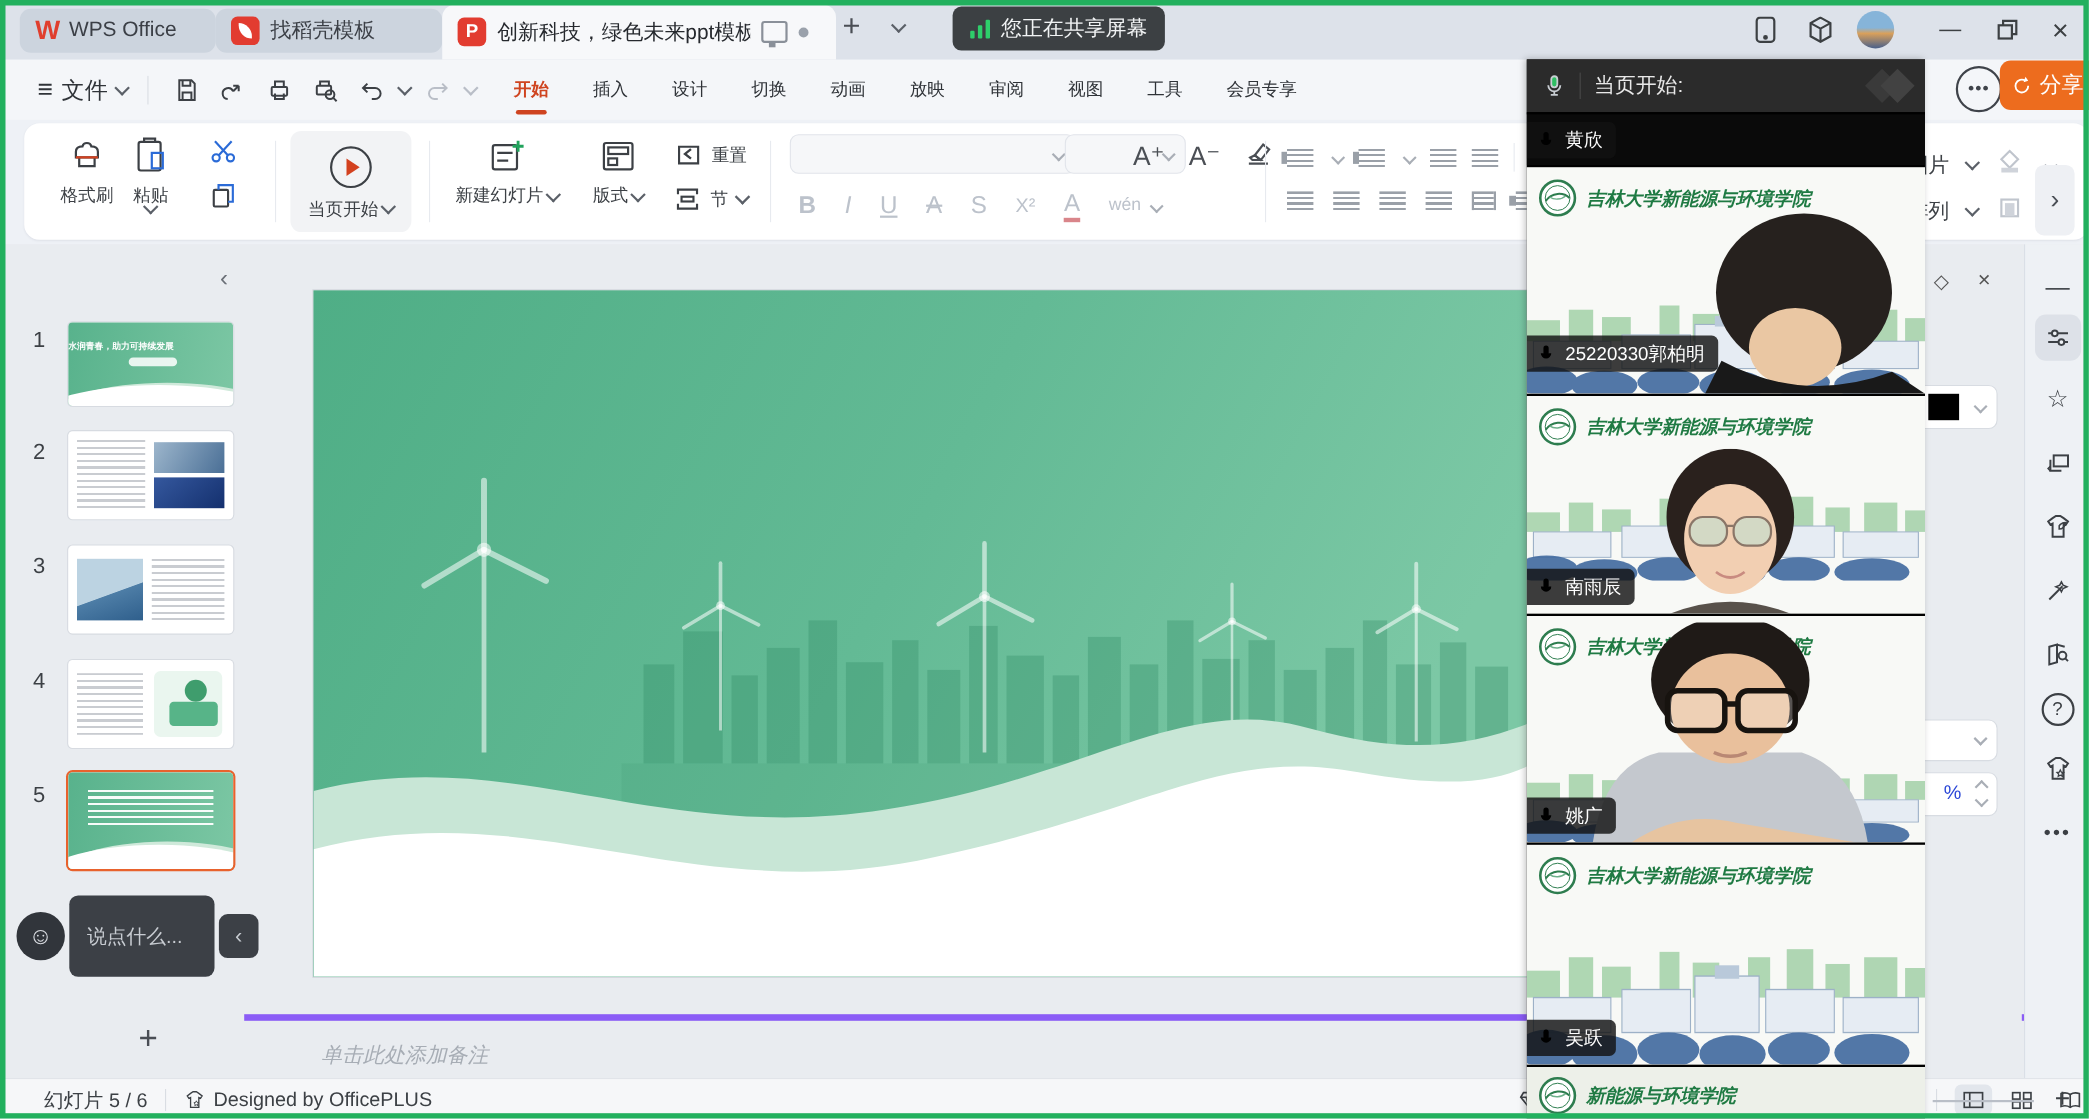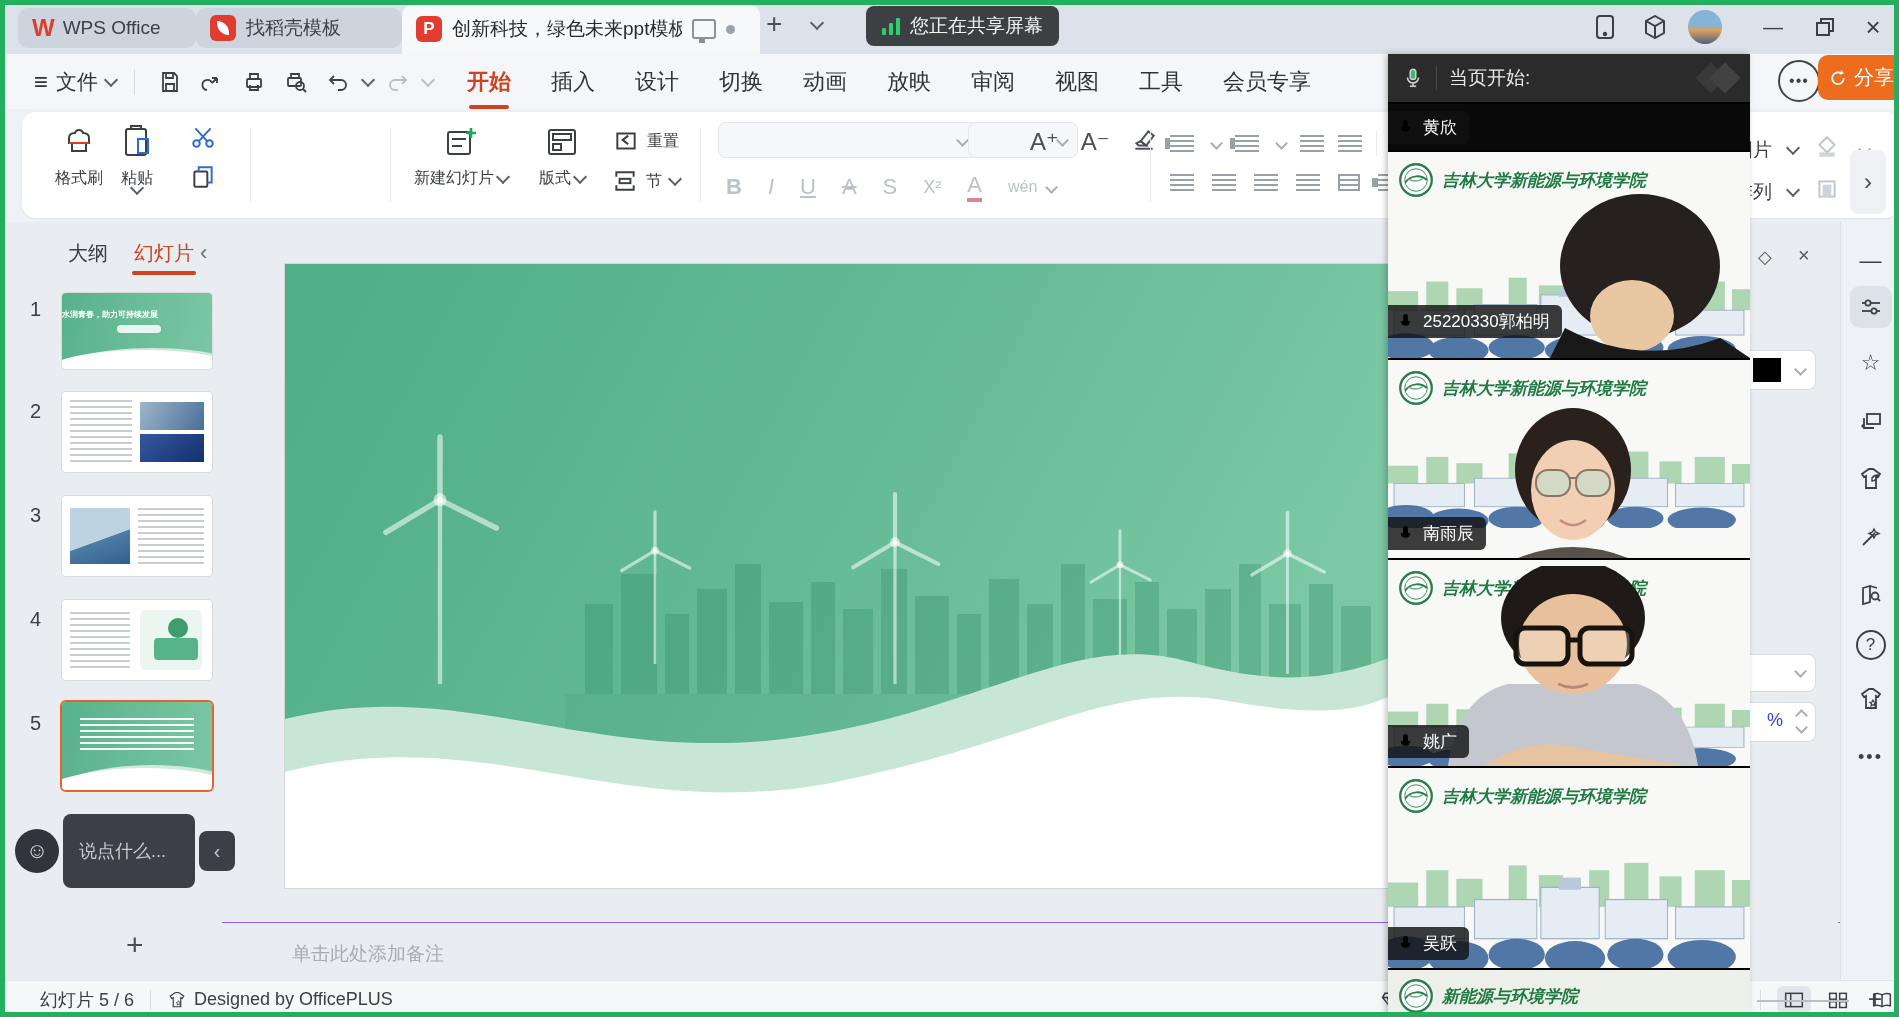--- a/index.html
+++ b/index.html
@@ -34,21 +34,21 @@
   .avatar{width:34px;height:34px;border-radius:50%;
           background:linear-gradient(#86b4d9 45%,#d9a05b 60%,#49608a);}
   
   .menubar{left:0;top:54px;width:1899px;height:55px;background:#f4f6f9;z-index:4;display:flex;align-items:center;}
   .menu-left{display:flex;align-items:center;gap:8px;padding-left:34px;font-size:21px;color:#2f3338;}
   .mdiv{width:1px;height:26px;background:#d9dde3;margin:0 10px;}
   .micon{width:34px;height:34px;display:flex;align-items:center;justify-content:center;color:#3c4045;cursor:pointer;}
   .micon svg{width:24px;height:24px;stroke:#3c4045;fill:none;stroke-width:1.8;}
   .micon.dis svg{stroke:#b9bec7;}
   .menu-items{display:flex;gap:0;margin-left:14px;}
-  .menu-item{padding:10px 20px;font-size:22px;color:#2f3338;cursor:pointer;position:relative;}
+  .menu-item{padding:10px 20px;font-size:16px;color:#2f3338;cursor:pointer;position:relative;}
   .menu-item.active{color:#cf4420;font-weight:bold;}
   .menu-item.active:after{content:"";position:absolute;left:22px;right:22px;bottom:-2px;height:4px;
         border-radius:2px;background:#cf4420;}
   .ai-circ{position:absolute;left:1778px;top:60px;width:38px;height:38px;border:2px solid #3f434a;border-radius:50%;
         display:flex;align-items:center;justify-content:center;color:#3f434a;font-size:16px;letter-spacing:1px;z-index:6;}
   .share-btn{position:absolute;left:1818px;top:55px;width:81px;height:45px;background:#ed6c1e;color:#fff;
         border-radius:10px 0 0 10px;display:flex;align-items:center;gap:6px;padding-left:10px;
         font-size:20px;z-index:6;cursor:pointer;}
   
   .ribbon-wrap{left:0;top:109px;width:1899px;height:113px;background:#eef1f6;z-index:3;}
@@ -97,21 +97,21 @@
         padding:17px 16px;color:#c7cbd1;font-size:18px;width:100px;}
   .chat-tab{width:36px;height:40px;background:rgba(45,49,55,.92);border-radius:8px;display:flex;
         align-items:center;justify-content:center;color:#c7cbd1;font-size:20px;cursor:pointer;}
   
   .slide{position:absolute;left:285px;top:42px;width:1109px;height:624px;background:#5ab68e;
          box-shadow:0 0 0 1px #d2d6dc;overflow:hidden;}
   .slide-art{position:absolute;inset:0;width:100%;height:100%;}
   .slide-text{position:absolute;left:115px;top:38px;width:880px;text-align:center;color:#fff;
         font-size:33px;font-weight:bold;line-height:45px;white-space:pre-line;
         text-shadow:0 2px 3px rgba(20,80,55,.35);}
-  .notes-strip{position:absolute;left:222px;top:700px;width:1618px;height:58px;border-top:1px solid #8b5cf6;}
+  .notes-strip{position:absolute;left:222px;top:700px;width:1618px;height:58px;border-top:6px solid #8b5cf6;font-style:italic;}
   .notes-ph{position:absolute;left:70px;top:18px;font-size:19px;color:#a7adb5;}
   
   .statusbar{left:0;top:980px;width:1899px;height:37px;background:#f6f7f9;border-top:1px solid #e1e4e9;
         z-index:4;display:flex;align-items:center;font-size:18px;color:#3c4045;}
   .sdiv{width:1px;height:20px;background:#d9dde3;margin:0 16px;}
   .sbtn{display:flex;align-items:center;gap:7px;cursor:pointer;}
   .viewbtn{width:34px;height:28px;border-radius:6px;display:flex;align-items:center;justify-content:center;cursor:pointer;}
   .viewbtn.active{background:#e2e6ec;}
   .shirt{width:20px;height:18px;}
   
@@ -363,20 +363,30 @@
             </svg></span>
         <span>
           <svg width="26" height="26" viewBox="0 0 24 24" fill="none" stroke="#3c4045" stroke-width="1.8">
               <rect x="4" y="7" width="12" height="14" rx="1"></rect>
               <path d="M8 7V3h12v14h-4" stroke="#2b6bd7"></path>
             </svg></span>
       </div>
     </div>
     <span class="rdiv" style="left:228px"></span>
 
+    <div class="playbtn" style="position:absolute;left:242px">
+      <svg width="44" height="44" viewBox="0 0 44 44">
+          <circle cx="22" cy="22" r="18" fill="none" stroke="#3c4045" stroke-width="2"></circle>
+          <path d="M18 14l12 8-12 8z" fill="#d3411f"></path>
+        </svg>
+      <span class="rlabel">
+          <span>当页开始</span>
+          <span class="chev"></span>
+        </span>
+    </div>
     <span class="rdiv" style="left:368px"></span>
 
     <div class="rbig" style="position:absolute;left:385px;top:10px;width:108px">
       <svg viewBox="0 0 40 40" fill="none" stroke="#3c4045" stroke-width="2">
           <rect x="7" y="10" width="22" height="22" rx="2"></rect>
           <line x1="11" y1="17" x2="25" y2="17"></line>
           <line x1="11" y1="24" x2="21" y2="24"></line>
           <path d="M30 6v10M25 11h10" stroke="#21a35c" stroke-width="2.6"></path>
         </svg>
       <span class="rlabel">
@@ -483,24 +493,20 @@
             <rect x="8" y="8" width="8" height="11" fill="#cfd3da" stroke="none"></rect>
           </svg></span>
       <span class="gchev"></span>
     </div>
   </div>
 </div>
 <div class="expand-btn">›</div>
 
 <div class="abs canvas">
 
-  <div class="pane-tabs">
-    <span class="pane-tab">大纲</span>
-    <span class="pane-tab active">幻灯片</span>
-  </div>
   <span class="collapse">‹</span>
 
   <span class="thumb-num" style="top:76px">1</span>
   <div class="thumb" style="top:71px;height:76px">
     <div class="green-mini">
       <div style="position:absolute;top:16px;left:0;right:0;text-align:left;color:#fff;font-size:8px;font-weight:bold">水润青春，助力可持续发展</div>
       <div style="position:absolute;top:32px;left:55px;width:44px;height:8px;border-radius:4px;background:rgba(255,255,255,.85)"></div>
       <div class="wave-mini2"></div>
         <div class="wave-mini"></div>
     </div>

